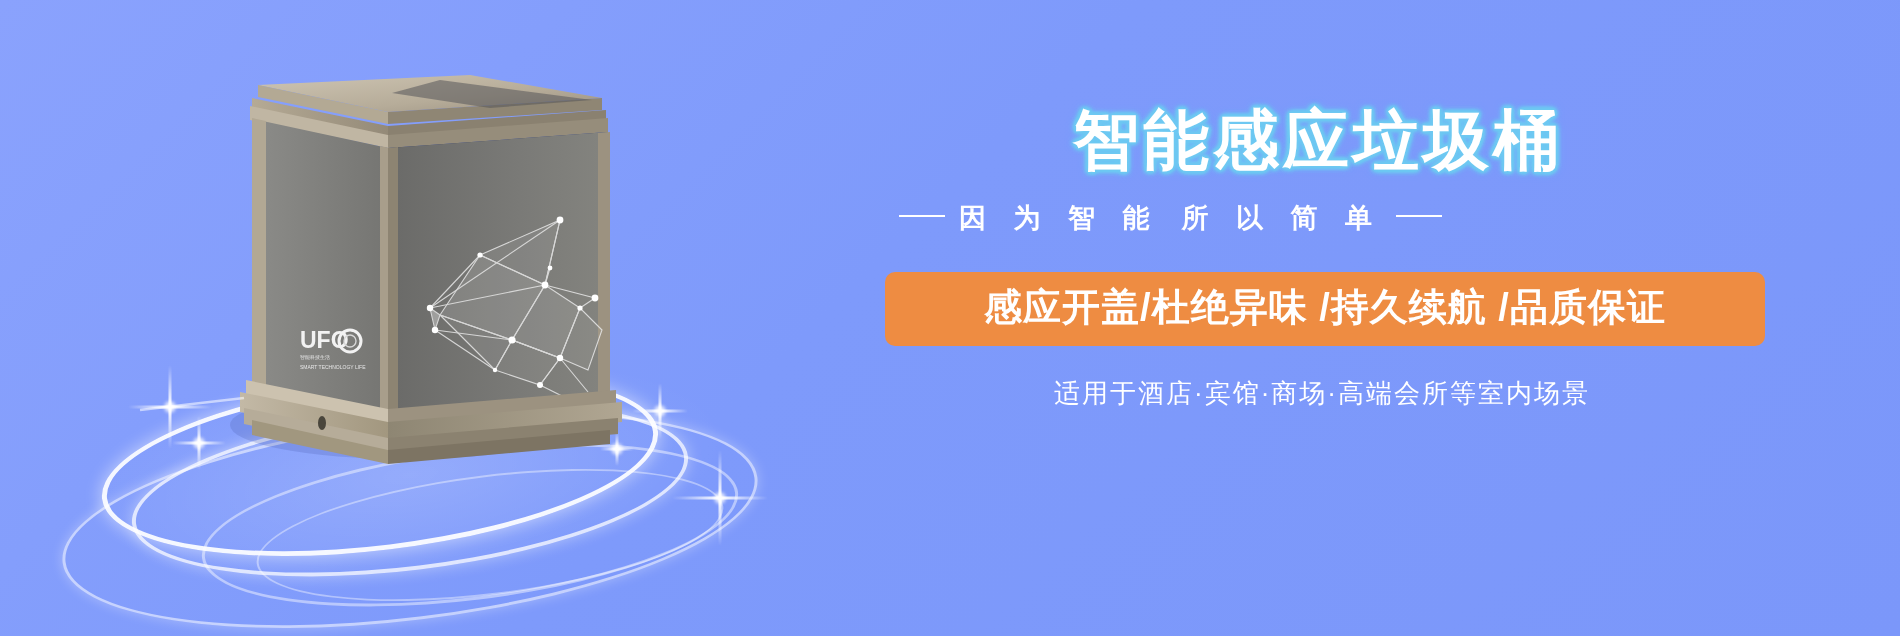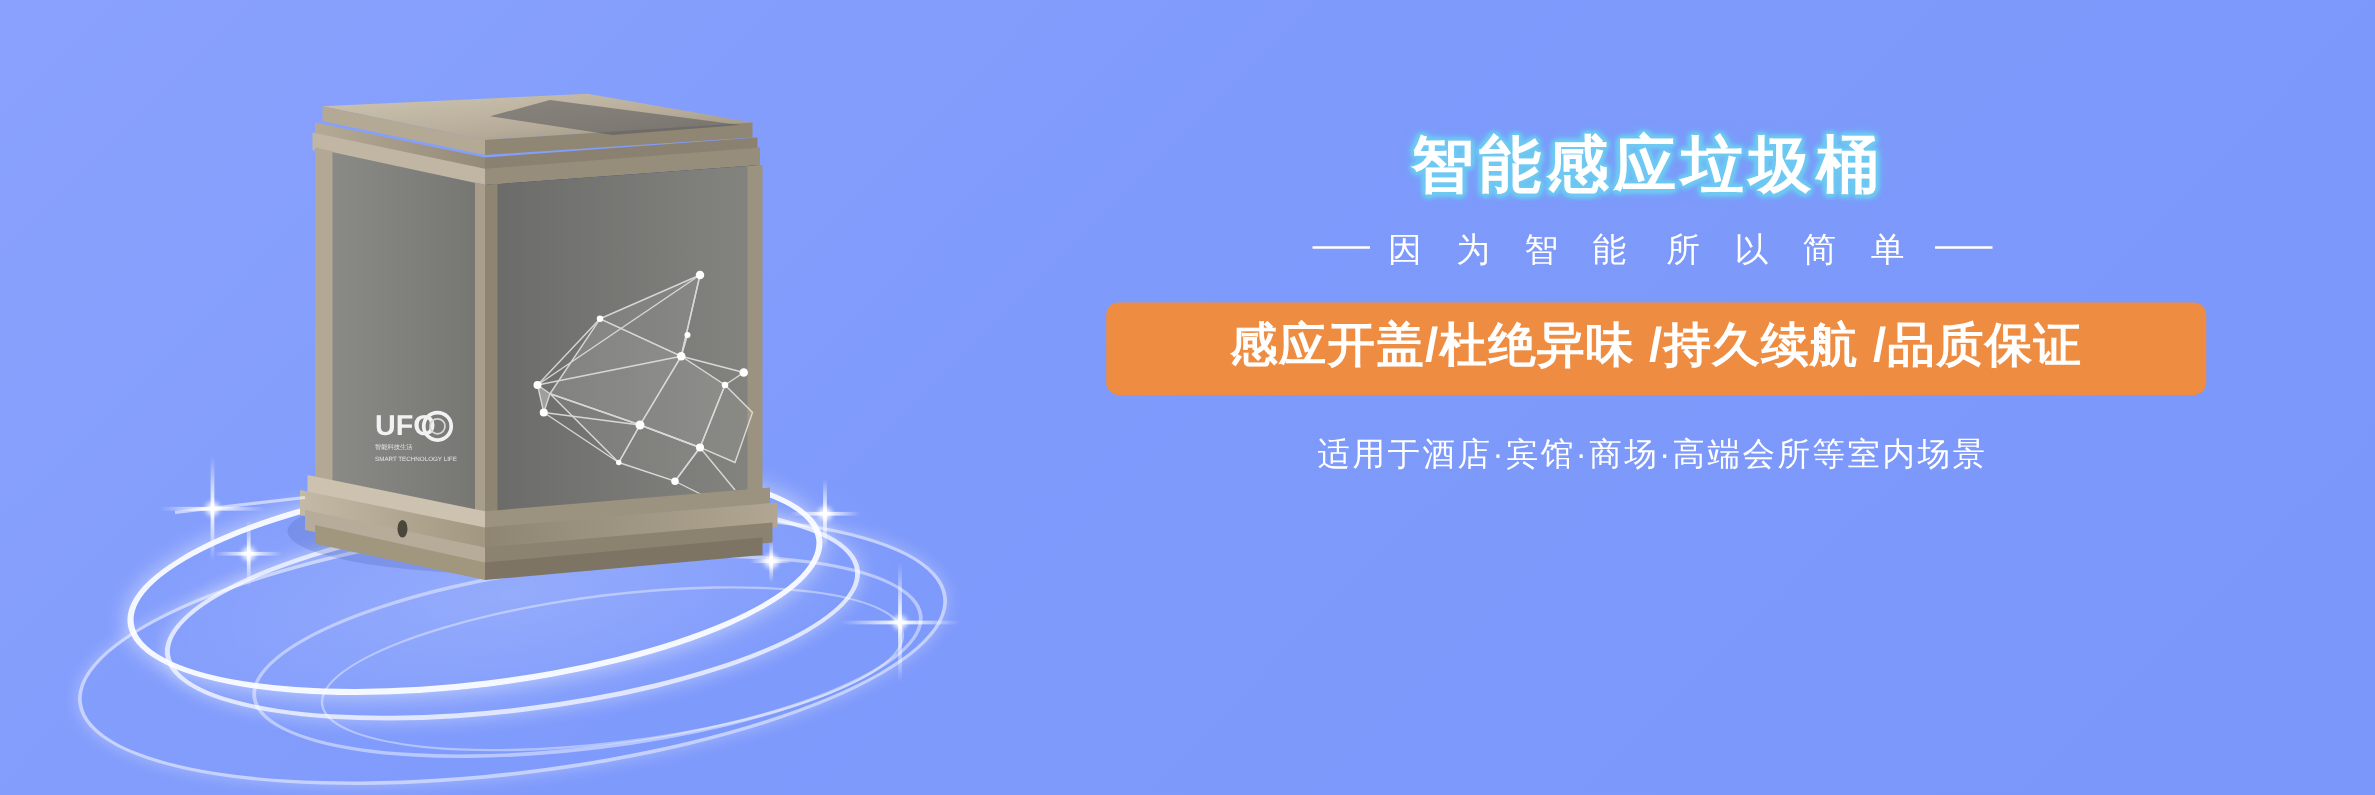--- a/index.html
+++ b/index.html
@@ -133,21 +133,21 @@
   
   .copy {
     position: absolute;
     left: 885px;
     top: 104px;
     width: 880px;
   }
 
   .headline {
     margin: 0;
-    font-size: 50px;
+    font-size: 66px;
     line-height: 1.12;
     font-weight: 700;
     color: #FFFFFF;
     letter-spacing: 4px;
     text-align: center;
     padding-right: 14px;
     text-shadow:
        0 0 2px #6FC9F2,
        2px 0 3px #6FC9F2,
       -2px 0 3px #6FC9F2,
@@ -155,42 +155,42 @@
        0 -2px 3px #6FC9F2,
        2px 2px 4px #6FC9F2,
       -2px -2px 4px #6FC9F2,
        2px -2px 4px #6FC9F2,
       -2px 2px 4px #6FC9F2,
        0 0 10px rgba(106,200,245,0.95);
   }
 
   .subline {
     margin: 22px 0 12px 0;
-    text-align: center;
+    text-align: left;
     color: #FFFFFF;
     font-size: 27px;
     letter-spacing: 10px;
-    font-weight: 400;
+    font-weight: 700;
     white-space: nowrap;
     padding-right: 6px;
   }
   .subline .dash {
     display: inline-block;
     vertical-align: middle;
     width: 46px;
     height: 2px;
     background: #FFFFFF;
     margin: 0 14px;
     position: relative;
     top: -4px;
   }
   .subline .gap { display: inline-block; width: 22px; }
 
   .pill {
-    margin: 24px 0 0 0;
+    margin: 36px 0 0 0;
     background: #EE8C42;
     border-radius: 10px;
     padding: 11px 26px 14px 26px;
     display: block;
     text-align: center;
     color: #FFFFFF;
     font-size: 38px;
     font-weight: 700;
     letter-spacing: 1px;
     line-height: 1.28;

